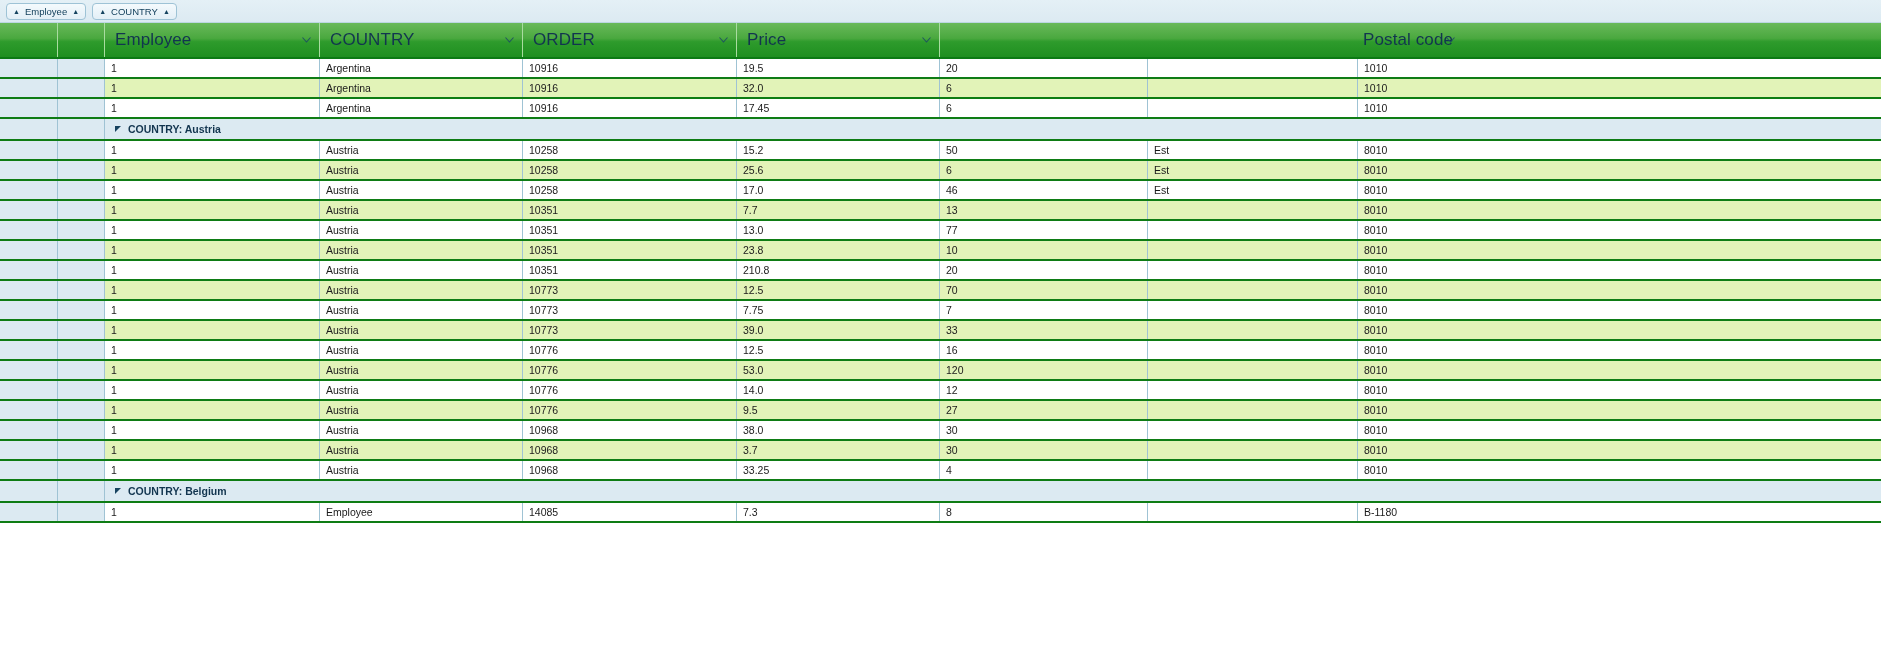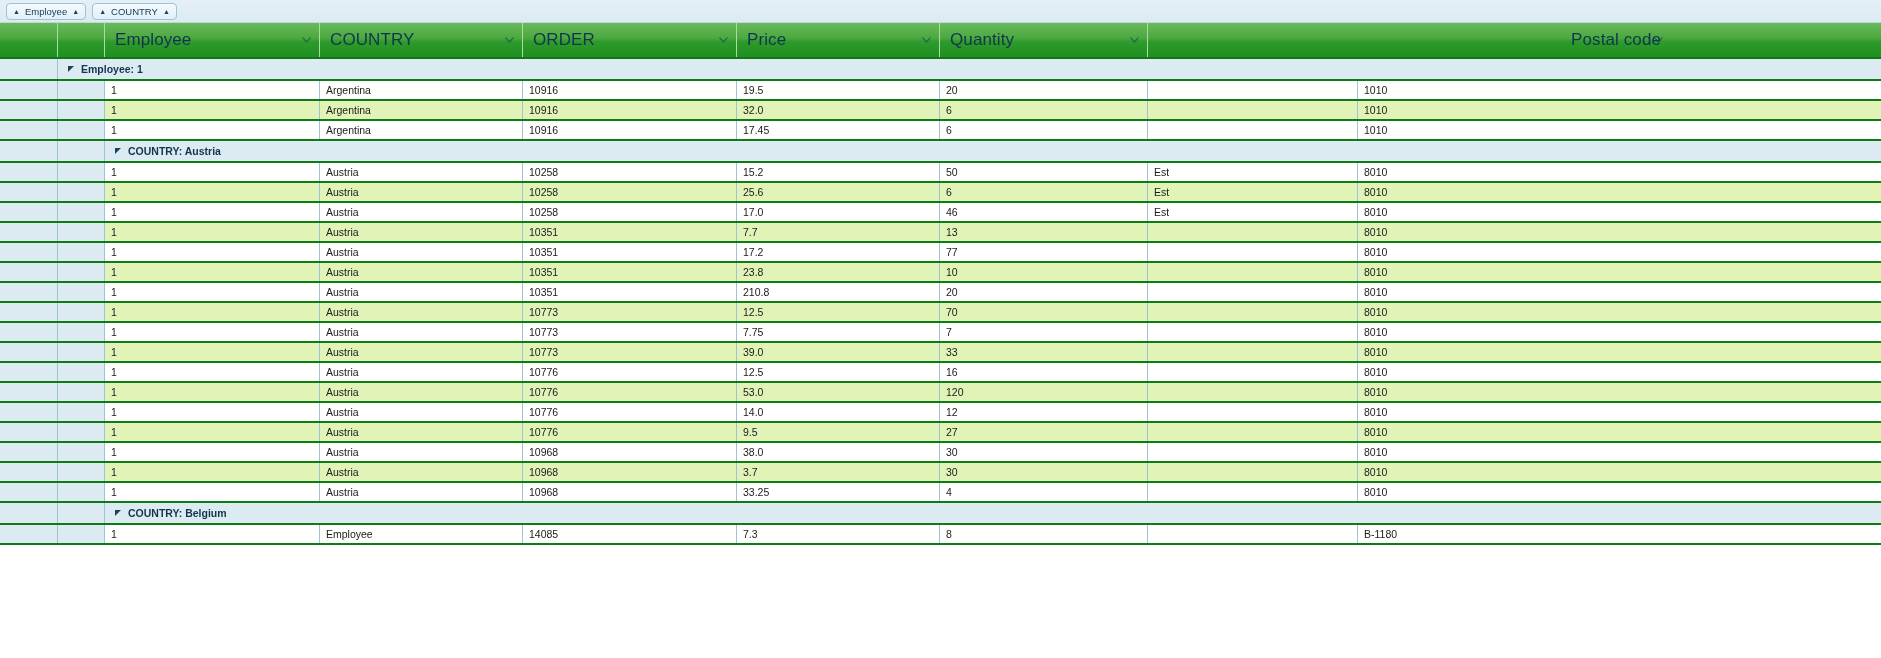--- a/index.html
+++ b/index.html
@@ -190,45 +190,30 @@
         </span>
       </div>
       <div class="hdr-cell c5" style="width: 203px;">
         <span>Price</span>
         <span class="caret">
           <svg width="9" height="6" viewBox="0 0 9 6">
             <path d="M0.5 0.5 L4.5 5 L8.5 0.5" fill="none" stroke="#1b4a66" stroke-width="1.1"></path>
           </svg>
         </span>
       </div>
-      <div class="hdr-cell c6" style="width: 208px;">
-        <span>Quantity</span>
-        <span class="caret">
-          <svg width="9" height="6" viewBox="0 0 9 6">
-            <path d="M0.5 0.5 L4.5 5 L8.5 0.5" fill="none" stroke="#1b4a66" stroke-width="1.1"></path>
-          </svg>
-        </span>
-      </div>
       <div class="hdr-cell c8" style="width: 523px; justify-content: flex-end;">
         <span>Postal code</span>
         <span class="caret">
           <svg width="9" height="6" viewBox="0 0 9 6">
             <path d="M0.5 0.5 L4.5 5 L8.5 0.5" fill="none" stroke="#1b4a66" stroke-width="1.1"></path>
           </svg>
         </span>
       </div>
     </div>
   <div id="body">
-      <div class="grow">
-        <div class="gutter c0" style="width:58px"></div>
-        <div class="glabel">
-          <span class="tri-collapse"></span>
-          <span>Employee: 1</span>
-        </div>
-      </div>
       <div class="row odd">
         <div class="cell c0 gutter" style="width:58px"></div>
         <div class="cell c1 gutter" style="width:47px"></div>
         <div class="cell c2" style="width:215px">1</div>
         <div class="cell c3" style="width:203px">Argentina</div>
         <div class="cell c4" style="width:214px">10916</div>
         <div class="cell c5" style="width:203px">19.5</div>
         <div class="cell c6" style="width:208px">20</div>
         <div class="cell c7" style="width:210px"></div>
         <div class="cell c8" style="width:523px">1010</div>
@@ -306,21 +291,21 @@
         <div class="cell c6" style="width:208px">13</div>
         <div class="cell c7" style="width:210px"></div>
         <div class="cell c8" style="width:523px">8010</div>
       </div>
       <div class="row odd">
         <div class="cell c0 gutter" style="width:58px"></div>
         <div class="cell c1 gutter" style="width:47px"></div>
         <div class="cell c2" style="width:215px">1</div>
         <div class="cell c3" style="width:203px">Austria</div>
         <div class="cell c4" style="width:214px">10351</div>
-        <div class="cell c5" style="width:203px">17.2</div>
+        <div class="cell c5" style="width:203px">13.0</div>
         <div class="cell c6" style="width:208px">77</div>
         <div class="cell c7" style="width:210px"></div>
         <div class="cell c8" style="width:523px">8010</div>
       </div>
       <div class="row even">
         <div class="cell c0 gutter" style="width:58px"></div>
         <div class="cell c1 gutter" style="width:47px"></div>
         <div class="cell c2" style="width:215px">1</div>
         <div class="cell c3" style="width:203px">Austria</div>
         <div class="cell c4" style="width:214px">10351</div>

